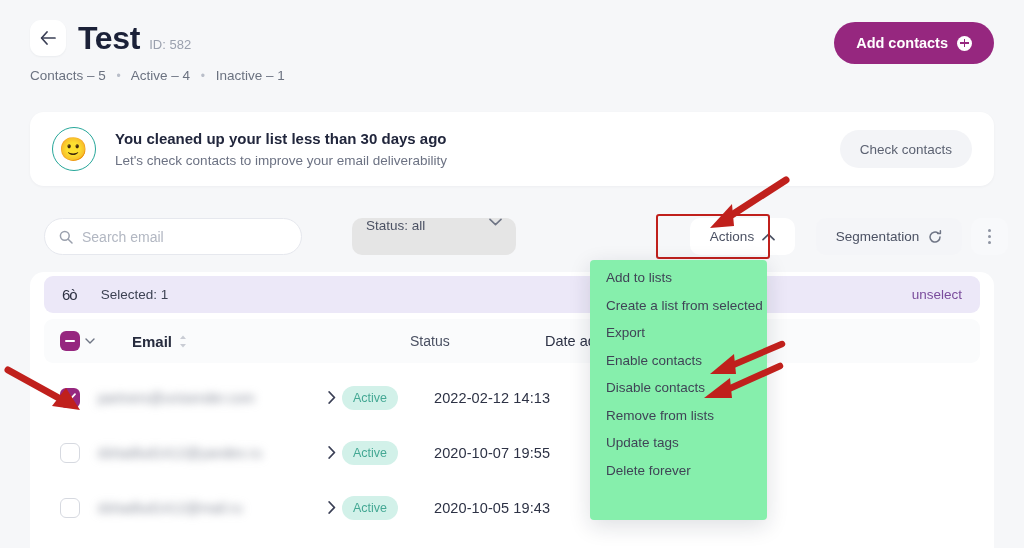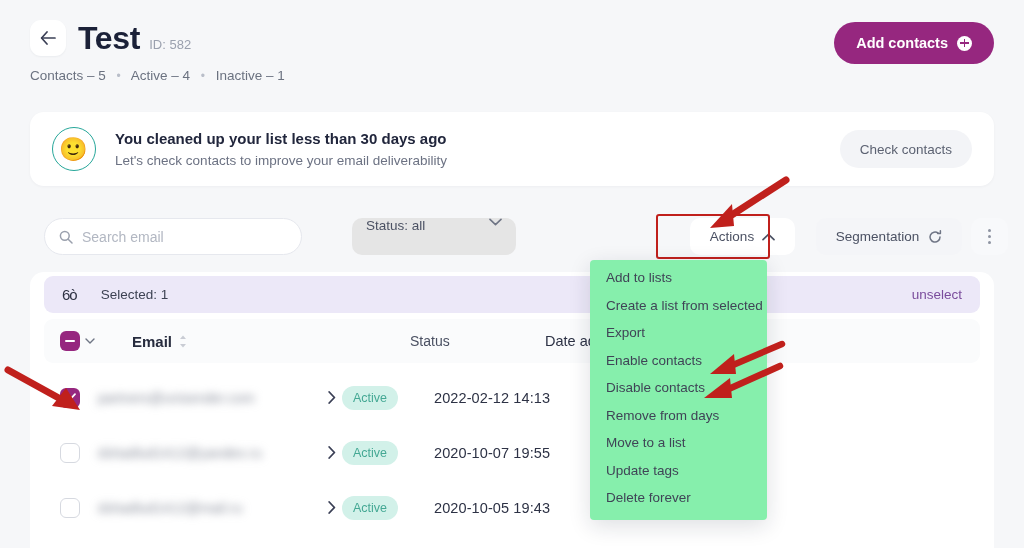--- a/index.html
+++ b/index.html
@@ -348,22 +348,21 @@
       <div class="date-cell">2020-10-05 19:43</div>
     </div>
   </div>
 
   <div class="dropdown">
     <div class="dd-item">Add to lists</div>
     <div class="dd-item">Create a list from selected</div>
     <div class="dd-item">Export</div>
     <div class="dd-item">Enable contacts</div>
     <div class="dd-item">Disable contacts</div>
-    <div class="dd-item">Remove from days</div>
-    <div class="dd-item">Move to a list</div>
+    <div class="dd-item">Remove from lists</div>
     <div class="dd-item">Update tags</div>
     <div class="dd-item">Delete forever</div>
   </div>
 
   <svg class="arrow-svg" style="left:694px;top:176px;" width="100" height="56" viewBox="0 0 100 56">
     <path d="M92 4 L30 44" stroke="#c0201c" stroke-width="7" stroke-linecap="round"></path>
     <path d="M16 52 L38 28 L40 50 Z" fill="#c0201c"></path>
   </svg>
 
   <svg class="arrow-svg" style="left:4px;top:366px;" width="86" height="48" viewBox="0 0 86 48">

